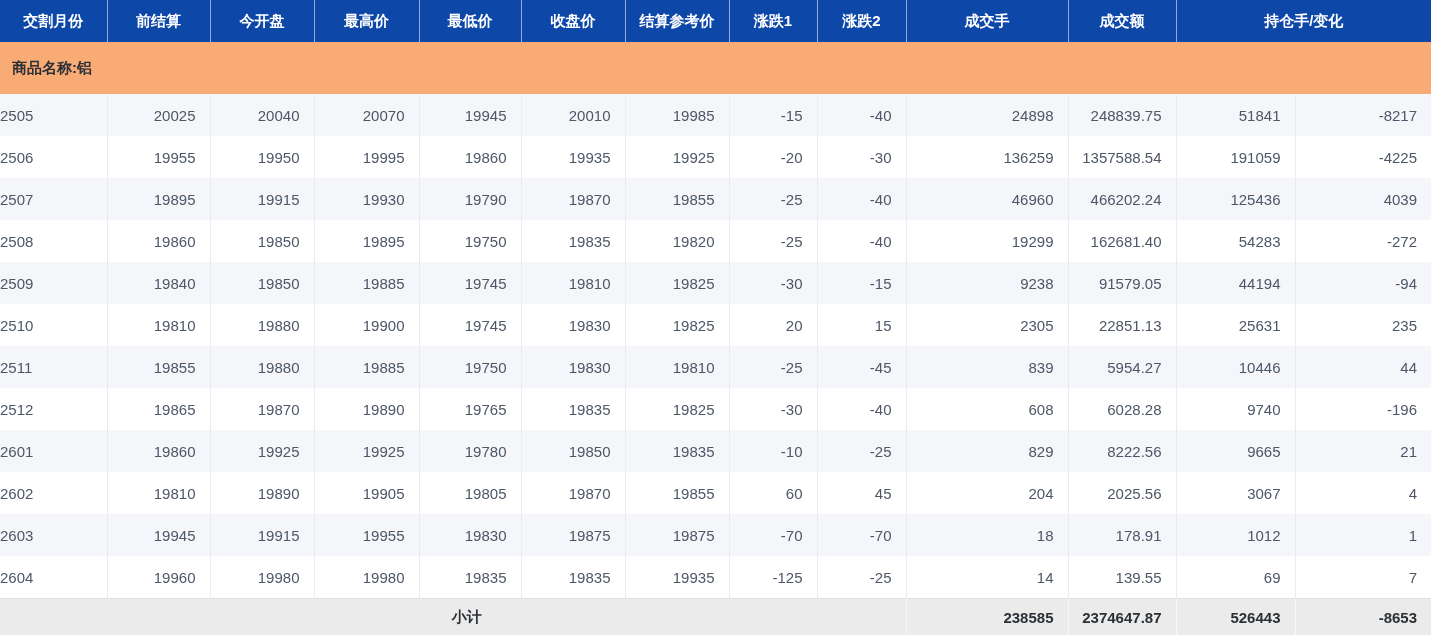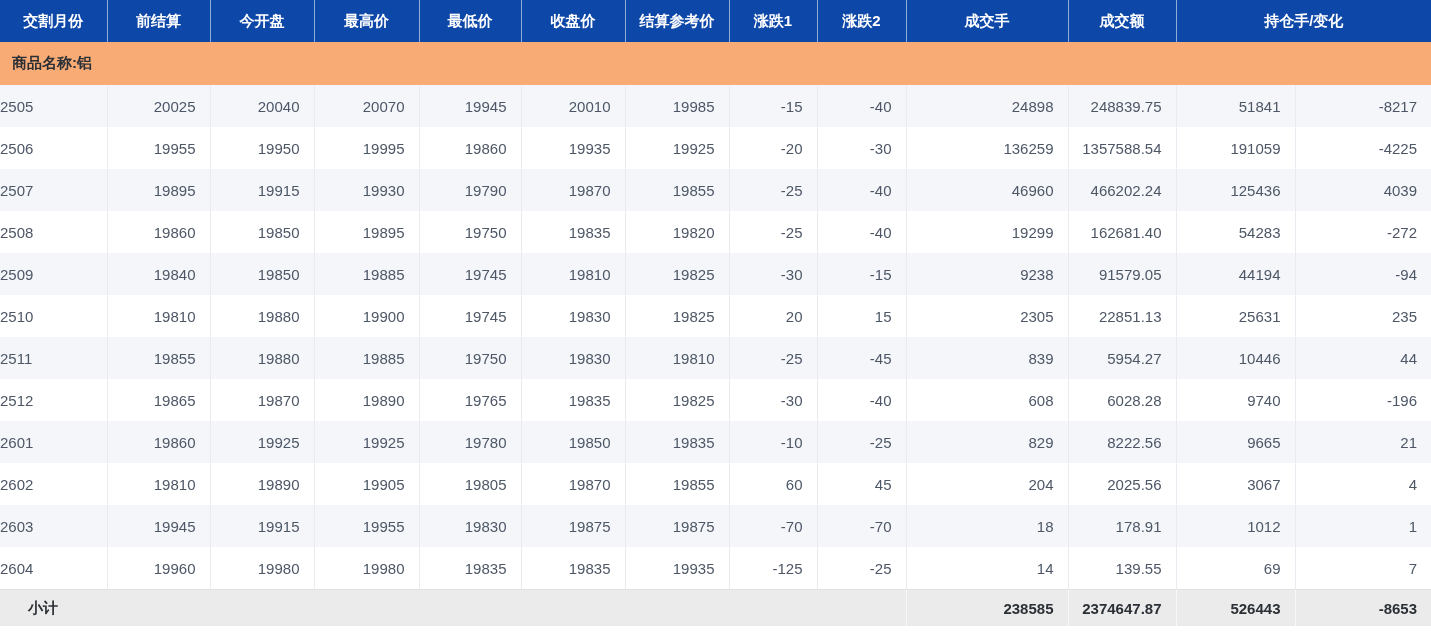--- a/index.html
+++ b/index.html
@@ -26,21 +26,21 @@
     border-right: 1px solid rgba(255,255,255,0.55);
     padding: 0;
   }
   thead th:last-child { border-right: none; }
   
   tr.group-row td {
     background: var(--group-bg, #f9ab76);
     color: var(--strong-text, #2b3036);
     font-size: 15px;
     font-weight: bold;
-    height: 43px;
+    height: 52px;
     text-align: left;
     padding: 0 17px 0 12px;
     margin-left: 48px;
   }
   
   tbody td {
     font-size: 15px;
     color: var(--data-text, #4d5766);
     height: 42px;
     text-align: right;
@@ -58,21 +58,21 @@
     background: var(--subtotal-bg, #ebebeb);
     color: var(--strong-text, #2b3036);
     font-weight: bold;
     font-size: 15px;
     height: 36px;
     border-top: 1px solid #e0e0e0;
     border-right: 1px solid #f7f7f7;
   }
   tr.subtotal-row td:last-child { border-right: none; }
   tr.subtotal-row td.label {
-    text-align: left;
+    text-align: center;
     padding: 0 0 0 28px;
   }
 </style>
 </head>
 <body>
 
 <div class="screen">
   <table class="quotes">
     <colgroup>
       <col style="width:107px">

